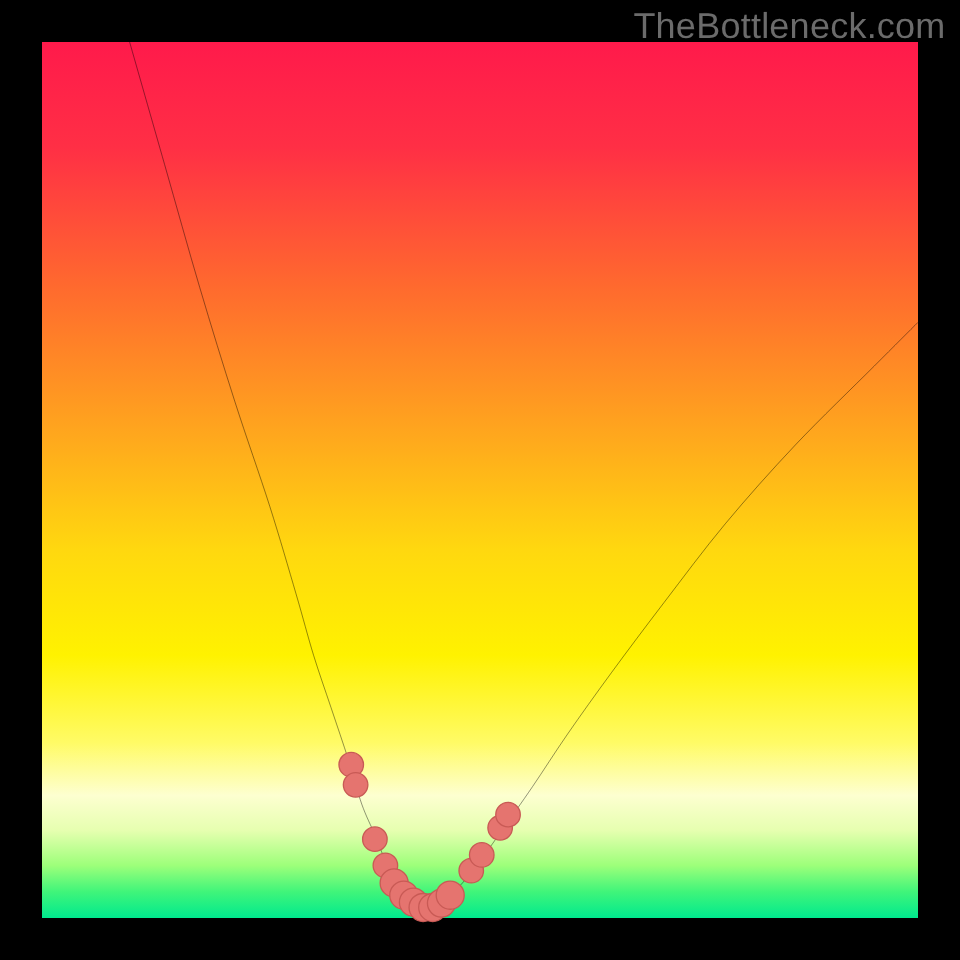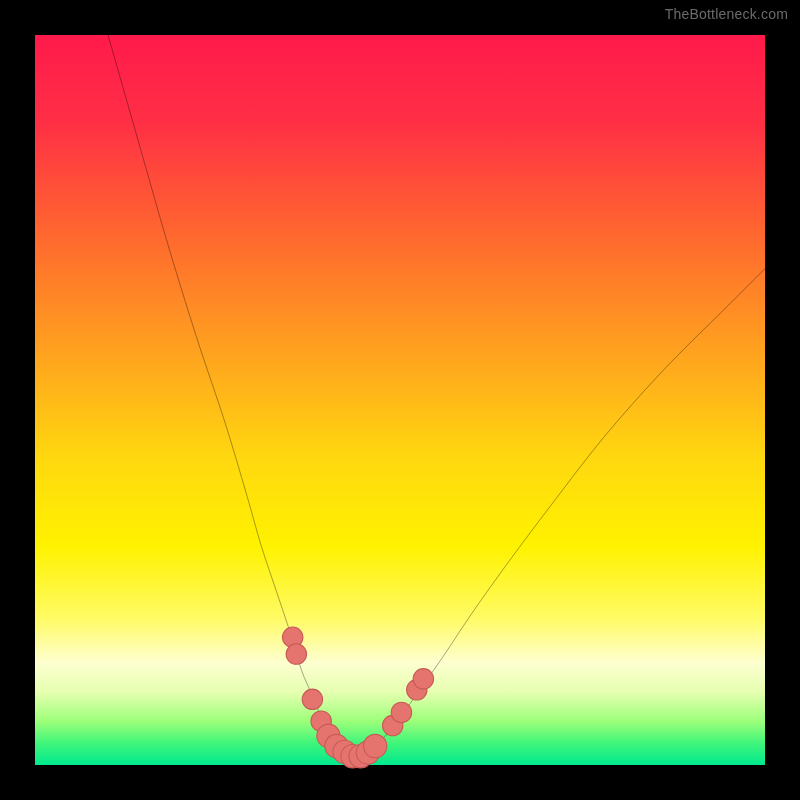--- a/index.html
+++ b/index.html
@@ -23,21 +23,21 @@
     top: 35px;
     width: 730px;
     height: 730px;
     
   }
   .watermark {
     position: absolute;
     top: 6px;
     right: 12px;
     color: #6b6b6b;
-    font-size: 14px;
+    font-size: 30px;
     font-weight: 500;
     letter-spacing: 0.2px;
     user-select: none;
   }
   svg.curves {
     position: absolute;
     left: 0;
     top: 0;
     width: 730px;
     height: 730px;

